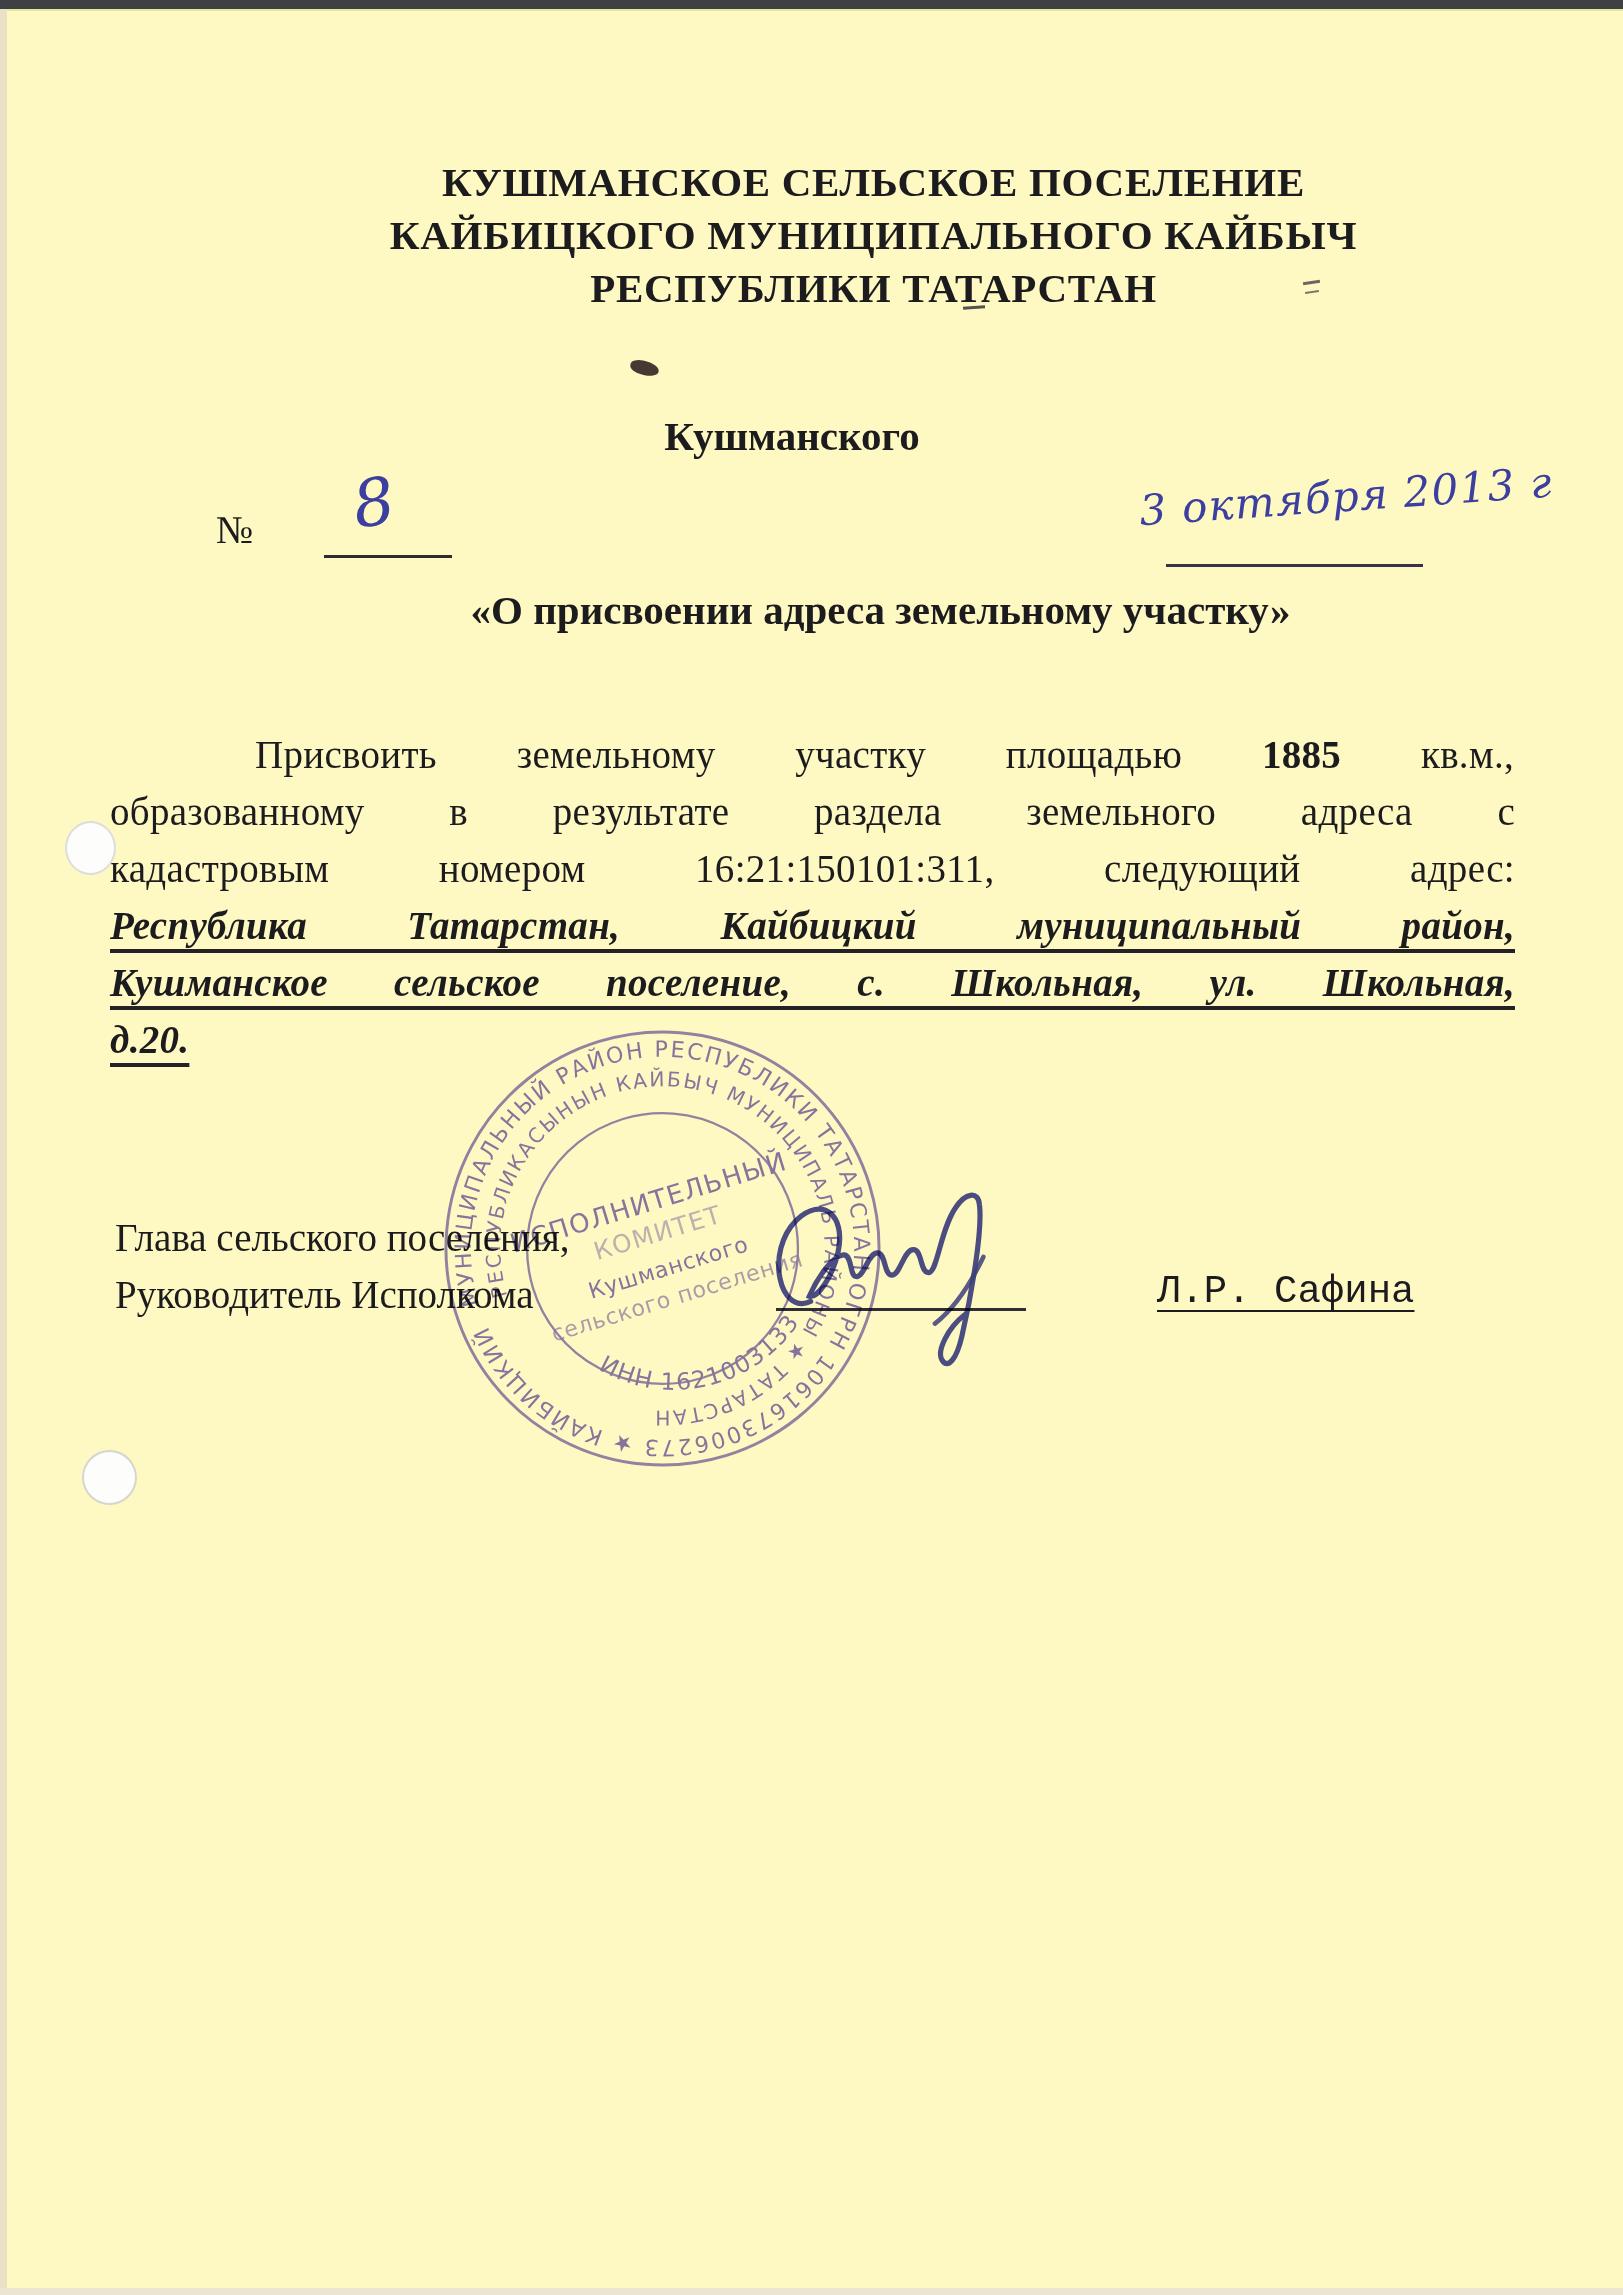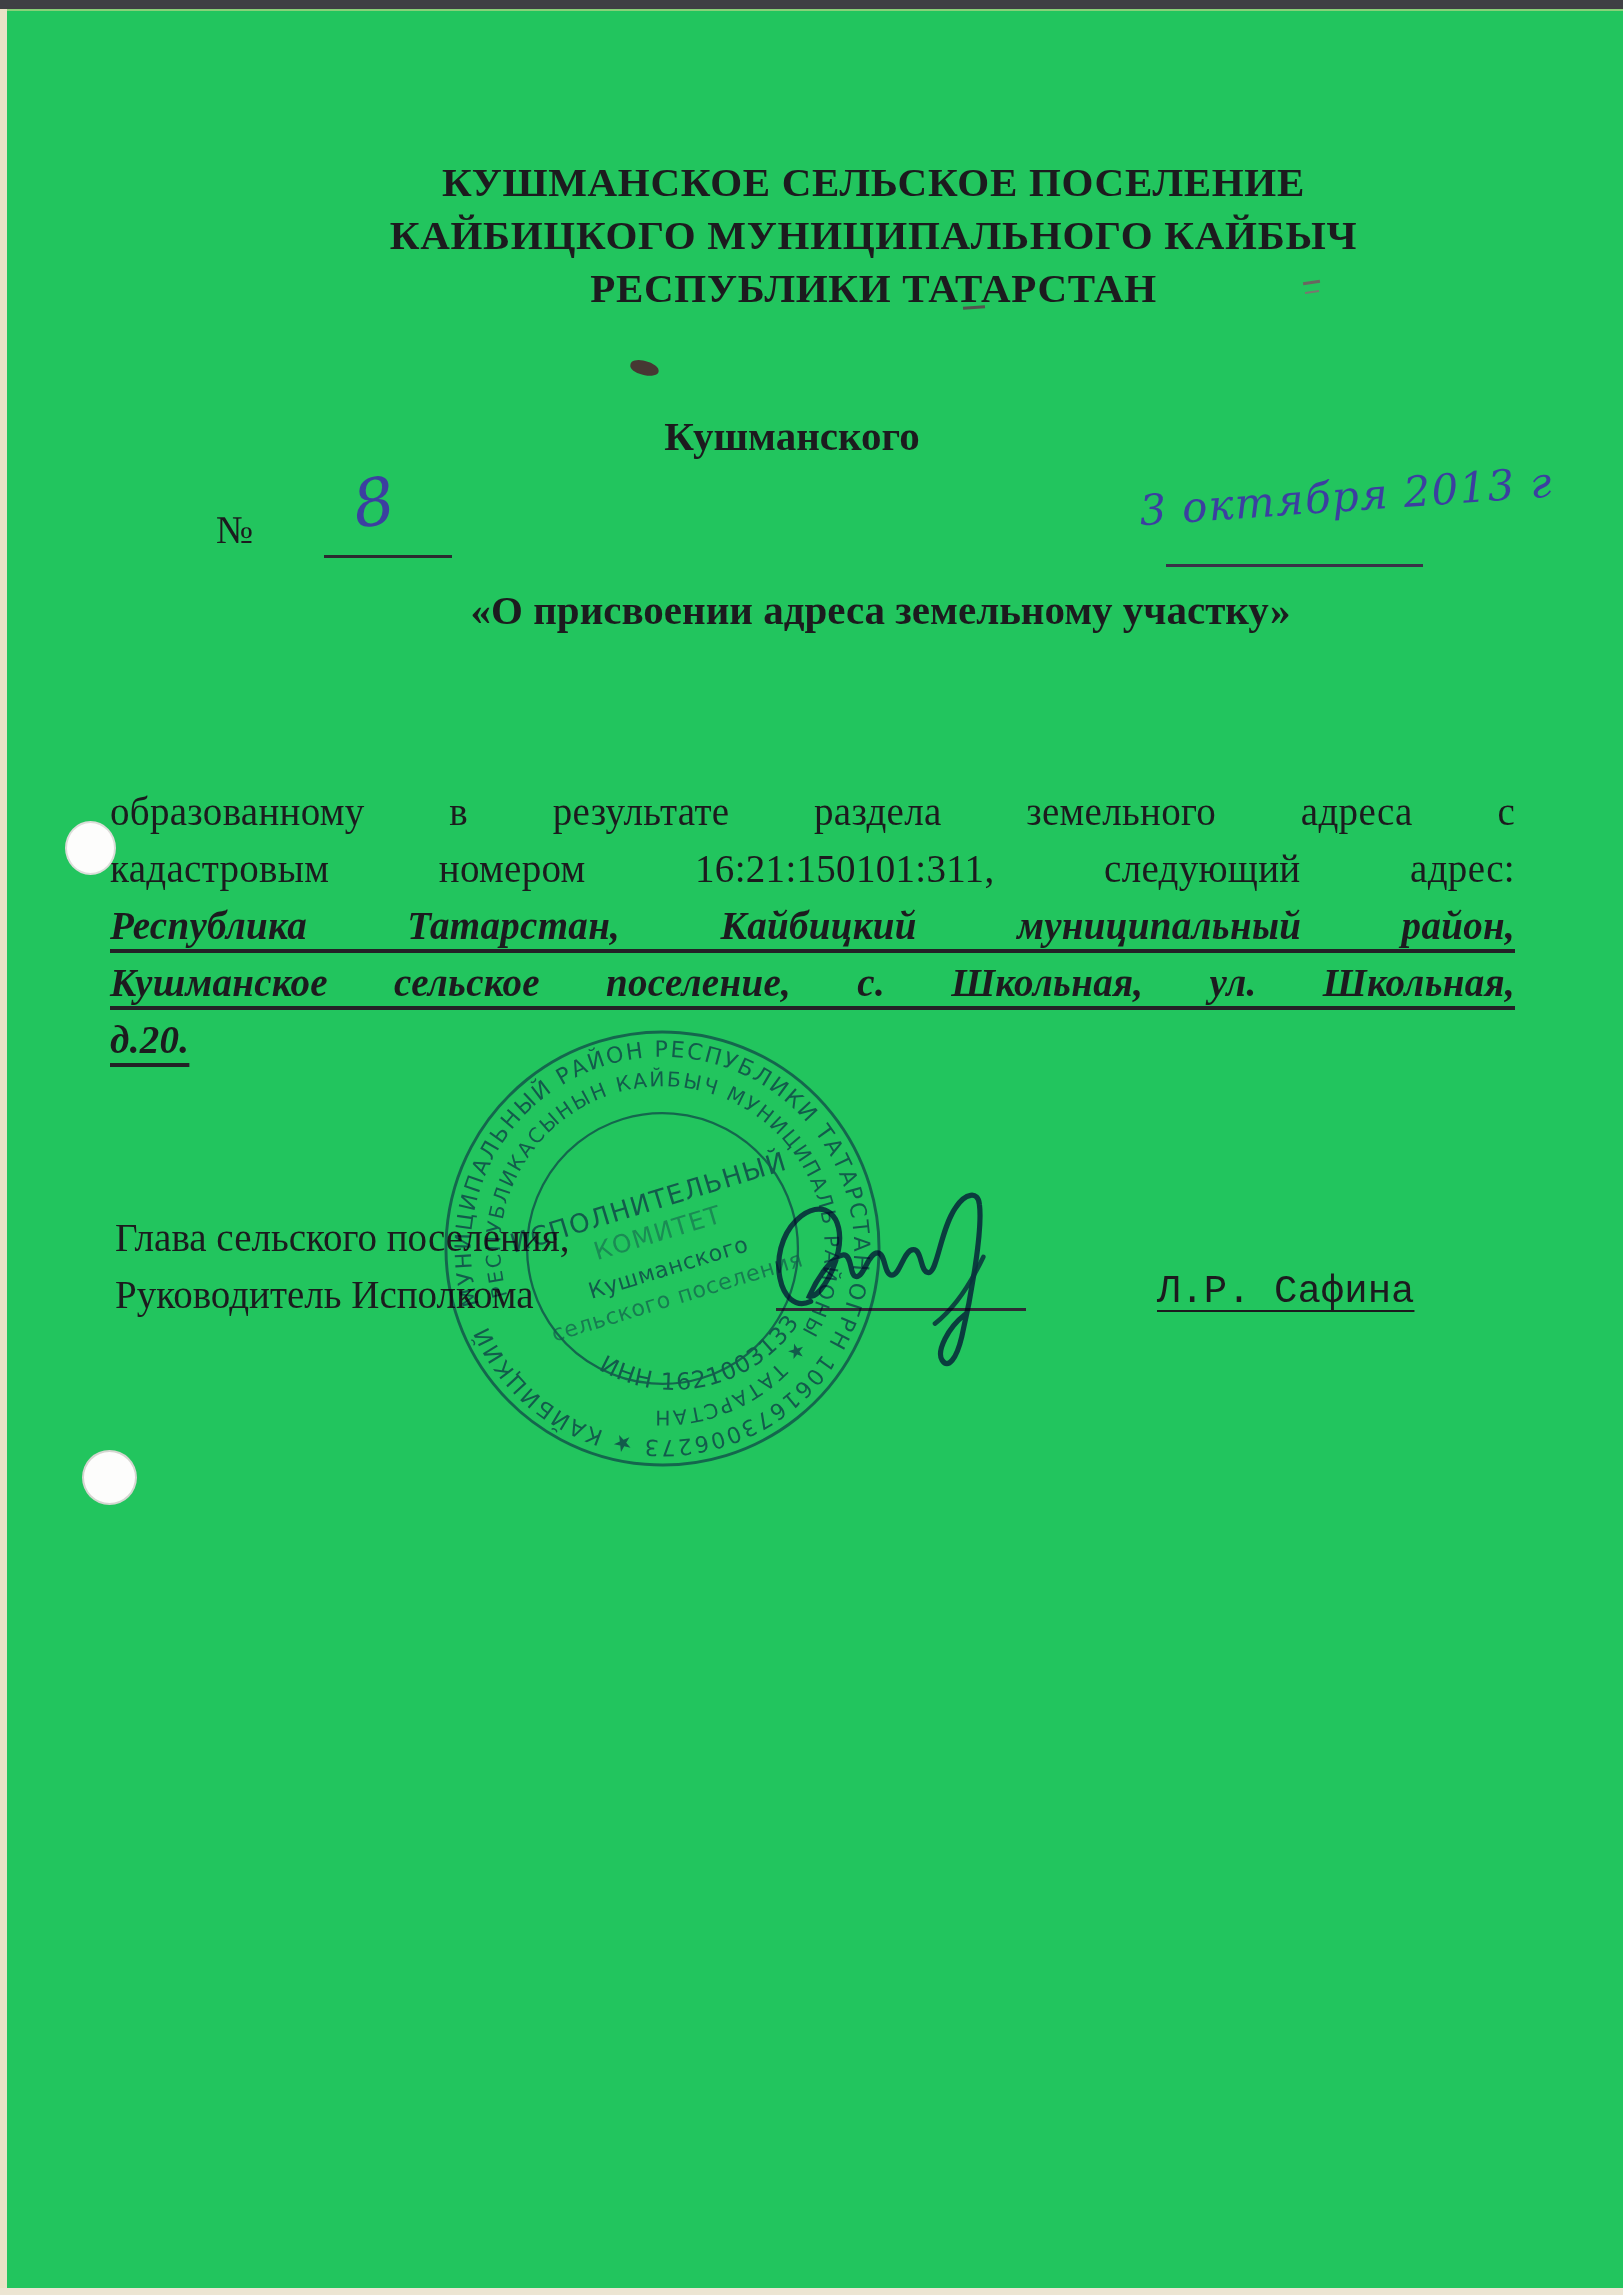--- a/index.html
+++ b/index.html
@@ -1,18 +1,18 @@
 <!DOCTYPE html>
 <html style="font-size:10.5px"><head>
 <meta charset="utf-8">
 <style>
   html,body{margin:0;padding:0;background:#888;}
   .scan{
     position:relative; width:1623px; height:2295px;
-    background:#22c55e; overflow:hidden;
+    background:#fef9c3; overflow:hidden;
     font-family:"Liberation Serif","DejaVu Serif",serif;
     color:#1c1b1e;
   }
   
   .edge-top{position:absolute;left:0;top:0;width:1623px;height:8.5px;background:#3f4044;}
   .edge-top-tint{position:absolute;left:0;top:8.5px;width:1623px;height:2px;background:#cdd98a;opacity:.6;}
   .edge-left{position:absolute;left:0;top:8.5px;width:7.2px;height:2287px;background:#e9e2c6;}
   .edge-bottom{position:absolute;left:0;top:2288px;width:1623px;height:7.2px;background:#ece5d2;}
 
   .header{
@@ -108,20 +108,21 @@
 
   <span class="number-sign">№</span>
   <div class="number-line"></div>
   <span class="number-value">8</span>
 
   <div class="date-hw">3 октября 2013 г</div>
   <div class="date-line"></div>
 
   <div class="doc-title">«О присвоении адреса земельному участку»</div>
 
+  <div class="body-line l1"><span>Присвоить земельному участку площадью</span> <span class="bold-num">1885</span> <span>кв.м.,</span></div>
   <div class="body-line l2">образованному в результате раздела земельного адреса с</div>
   <div class="body-line l3">кадастровым номером 16:21:150101:311, следующий адрес:</div>
   <div class="body-line addr a1">Республика Татарстан, Кайбицкий муниципальный район,</div>
   <div class="body-line addr a2">Кушманское сельское поселение, с. Школьная, ул. Школьная,</div>
   <div class="body-line addr a3">д.20.</div>
 
   <div class="post1">Глава сельского поселения,</div>
   <div class="post2">Руководитель Исполкома</div>
   <div class="sig-line"></div>
   <div class="signer">Л.Р. Сафина</div>

